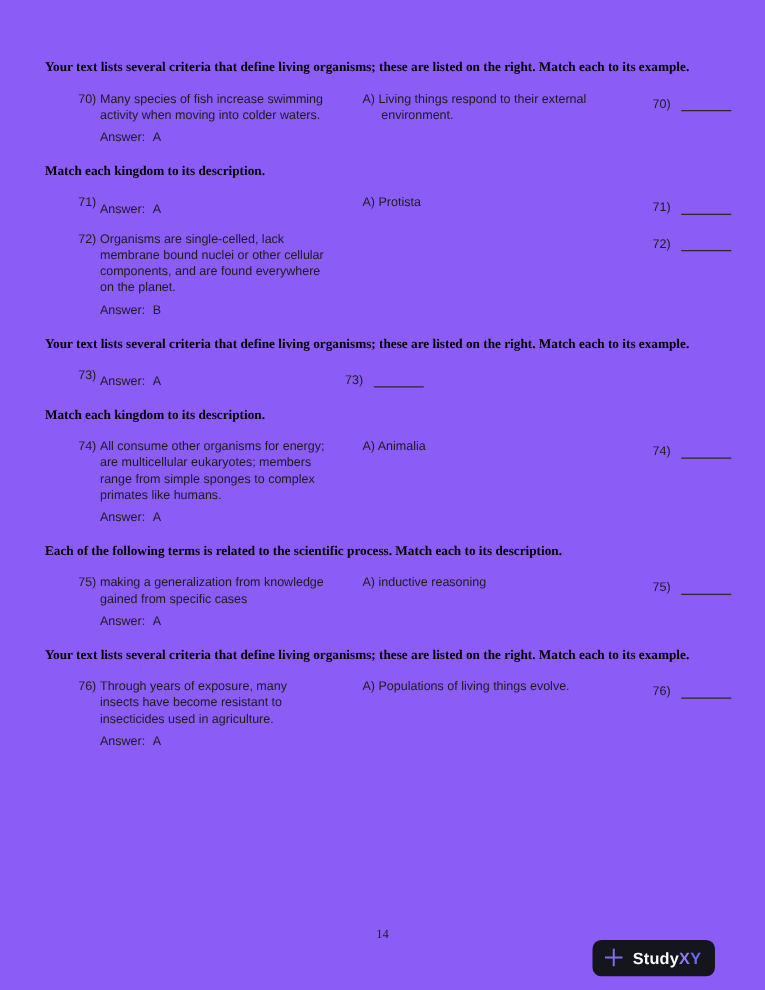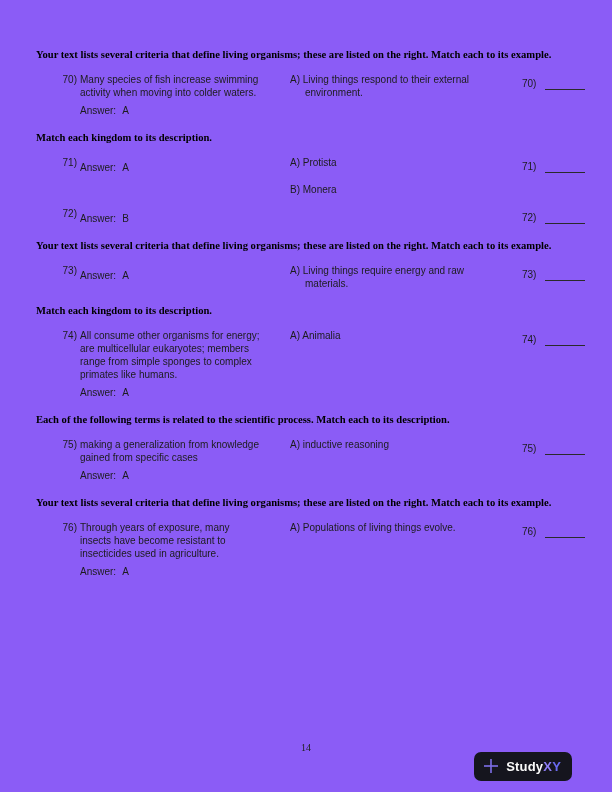--- a/index.html
+++ b/index.html
@@ -77,47 +77,44 @@
 
   <div class="section">
     <div class="sec-header">Match each kingdom to its description.</div>
     <div class="q-row">
       <div class="col-num">71)</div>
       <div class="col-main">
         <div class="answer"><span>Answer:</span><span class="answer-letter">A</span></div>
       </div>
       <div class="col-opts">
         <div class="opt">A) Protista</div>
-        <div class="opt">B) Monera</div>
       </div>
       <div class="col-blank">
         <span>71)</span><span class="blank-line"></span>
       </div>
     </div>
     <div class="q-row">
       <div class="col-num">72)</div>
       <div class="col-main">
+        <div class="q-text">Organisms are single-celled, lack membrane bound nuclei or other cellular components, and are found everywhere on the planet.</div>
         <div class="answer"><span>Answer:</span><span class="answer-letter">B</span></div>
       </div>
       <div class="col-opts"></div>
       <div class="col-blank">
         <span>72)</span><span class="blank-line"></span>
       </div>
     </div>
   </div>
 
   <div class="section">
     <div class="sec-header">Your text lists several criteria that define living organisms; these are listed on the right.  Match each to its example.</div>
     <div class="q-row">
       <div class="col-num">73)</div>
       <div class="col-main">
         <div class="answer"><span>Answer:</span><span class="answer-letter">A</span></div>
-      </div>
-      <div class="col-opts">
-        <div class="opt">A) Living things require energy and raw materials.</div>
       </div>
       <div class="col-blank">
         <span>73)</span><span class="blank-line"></span>
       </div>
     </div>
   </div>
 
   <div class="section">
     <div class="sec-header">Match each kingdom to its description.</div>
     <div class="q-row">

